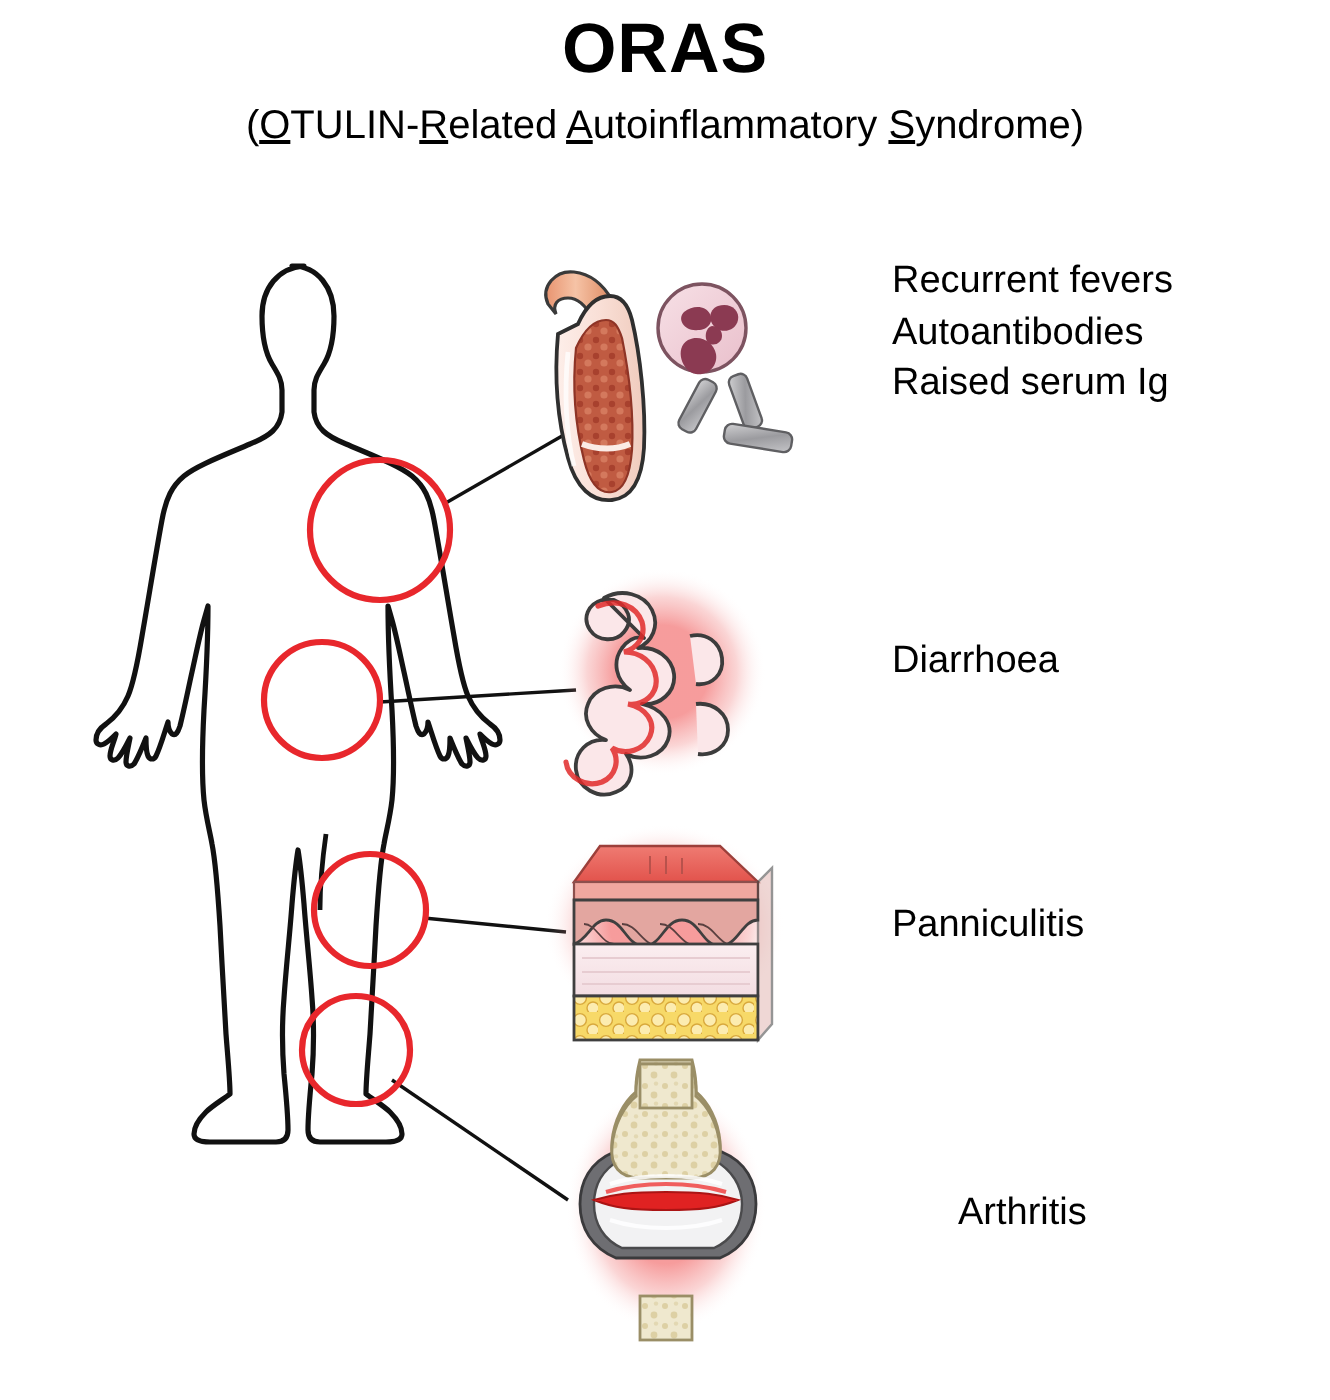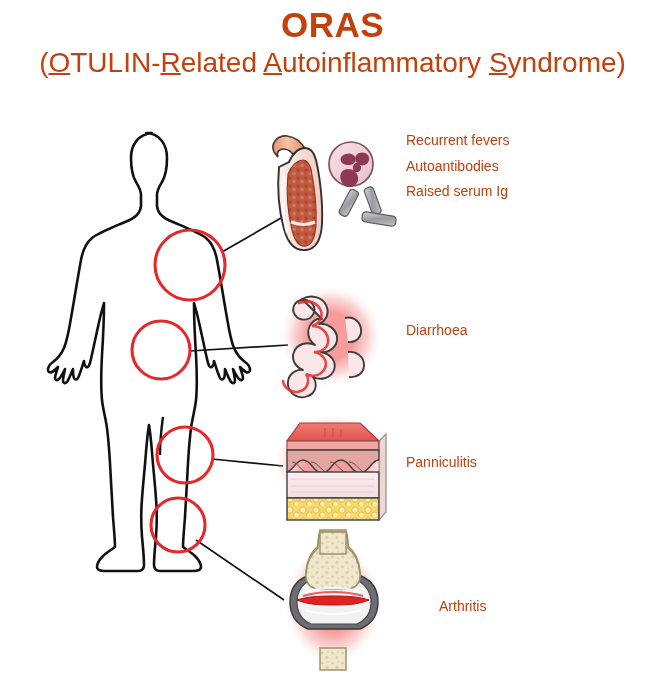--- a/index.html
+++ b/index.html
@@ -7,54 +7,54 @@
     padding: 0;
     background: #ffffff;
   }
   #page {
     position: relative;
     width: 665px;
     height: 700px;
     background: #ffffff;
     overflow: hidden;
     font-family: "Liberation Sans", sans-serif;
-    color: #c2410c;
+    color: #000000;
   }
 
   
   #title-block {
     position: absolute;
     top: 0;
     left: 0;
     width: 665px;
     text-align: center;
   }
   #main-title {
     font-size: 35px;
     font-weight: bold;
     letter-spacing: 0.5px;
     line-height: 42px;
     margin-top: 4px;
   }
   #sub-title {
-    font-size: 28px;
+    font-size: 20px;
     font-weight: normal;
     line-height: 34px;
     white-space: nowrap;
   }
   #sub-title .u {
     text-decoration: underline;
     text-underline-offset: 1px;
   }
 
   
   .label-group {
     position: absolute;
-    left: 406px;
-    font-size: 14px;
+    left: 446px;
+    font-size: 19px;
     line-height: 25.5px;
     white-space: nowrap;
   }
   #labels-systemic { top: 128px; }
   #labels-diarrhoea { top: 318px; }
   #labels-panniculitis { top: 450px; }
   #labels-arthritis { top: 594px; margin-left: 33px; }
 
   
   #canvas {

